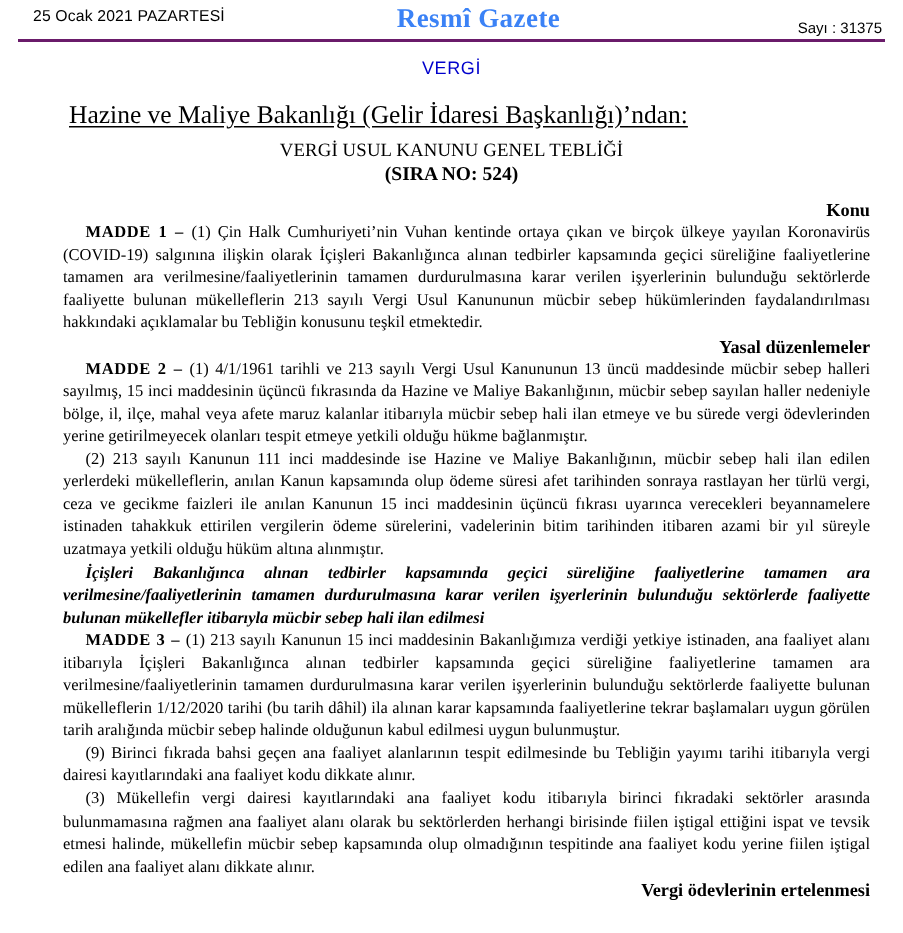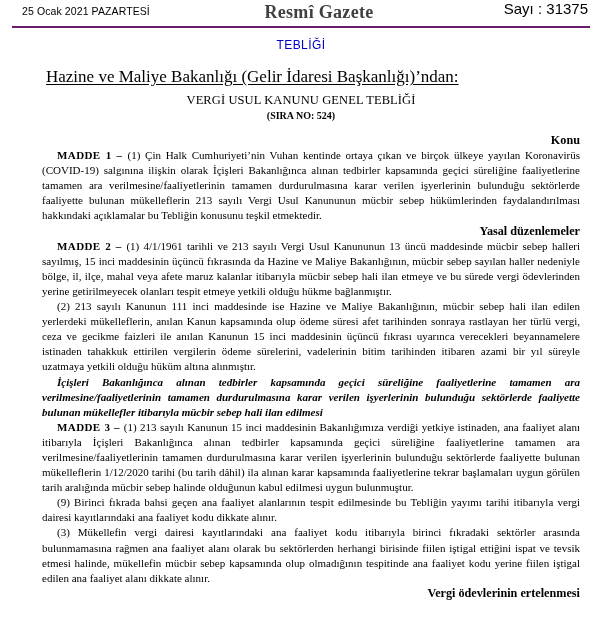--- a/index.html
+++ b/index.html
@@ -49,23 +49,23 @@
     font-family: "Liberation Serif", "DejaVu Serif", serif;
     font-size: 18px;
     font-weight: 700;
     color: #7a1220;
     letter-spacing: 0.3px;
     line-height: 20px;
   }
   .masthead-issue {
     position: absolute;
     right: 14px;
-    top: 0;
+    top: 14px;
     font-family: "Liberation Sans", "DejaVu Sans", sans-serif;
-    font-size: 15px;
+    font-size: 10px;
     color: #000;
     white-space: nowrap;
   }
   .masthead-rule {
     position: absolute;
     left: 12px;
     right: 12px;
     top: 26px;
     height: 2px;
     background: #6a1b6a;
@@ -93,21 +93,21 @@
   .doc-title {
     margin-top: 6px;
     text-align: center;
     font-size: 12.5px;
     font-weight: 400;
     letter-spacing: 0.1px;
     line-height: 15px;
   }
   .doc-subtitle {
     text-align: center;
-    font-size: 10px;
+    font-size: 13px;
     font-weight: 700;
     line-height: 15px;
   }
 
   
   .body {
     margin: 10px 22px 0 42px;
   }
   p.para {
     margin: 0;
@@ -137,26 +137,26 @@
     letter-spacing: 0.4px;
   }
 </style>
 </head>
 <body>
 
 <div class="page">
 
   <div class="masthead">
     <div class="masthead-date">25 Ocak 2021 PAZARTESİ</div>
-    <div class="masthead-title" style="color: #404040; padding-left: 36px;">Resmî Gazete</div>
+    <div class="masthead-title" style="color: #3b82f6; padding-left: 36px;">Resmî Gazete</div>
     <div class="masthead-issue">Sayı : 31375</div>
     <div class="masthead-rule" style="background: rgb(106, 27, 106);"></div>
   </div>
 
-  <div class="teblig" style="color: rgb(0, 0, 204);">TEBLİĞİ</div>
+  <div class="teblig" style="color: rgb(0, 0, 204);">VERGİ</div>
 
   <div>
     <span class="issuer">Hazine ve Maliye Bakanlığı (Gelir İdaresi Başkanlığı)’ndan:</span>
   </div>
 
   <div class="doc-title">VERGİ USUL KANUNU GENEL TEBLİĞİ</div>
   <div class="doc-subtitle">(SIRA NO: 524)</div>
 
   <div class="body">
 

